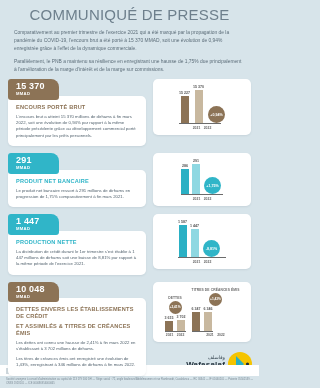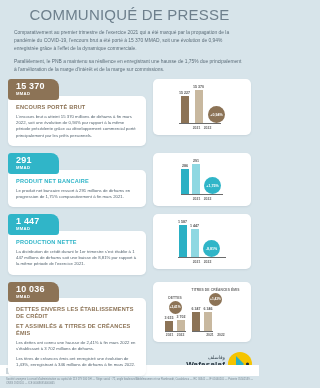--- a/index.html
+++ b/index.html
@@ -278,21 +278,21 @@
             </div>
           </div>
         </div>
       </div>
     </div>
   </div>
 
   <div class="section">
     <div class="left-col">
       <div class="badge brown">
-        <span class="num">10 036</span>
+        <span class="num">10 048</span>
         <span class="unit">MMAD</span>
       </div>
       <div class="card">
         <h3 class="brown">DETTES ENVERS LES ÉTABLISSEMENTS DE CRÉDIT</h3>
         <h3 class="brown">ET ASSIMILÉS &amp; TITRES DE CRÉANCES ÉMIS</h3>
         <p>Les dettes ont connu une hausse de 2,41% à fin mars 2022 en s'établissant à 3 702 millions de dirhams.</p>
         <p>Les titres de créances émis ont enregistré une évolution de 1,43%, enregistrant à 346 millions de dirhams à fin mars 2022.</p>
       </div>
     </div>
     <div class="right-col">

